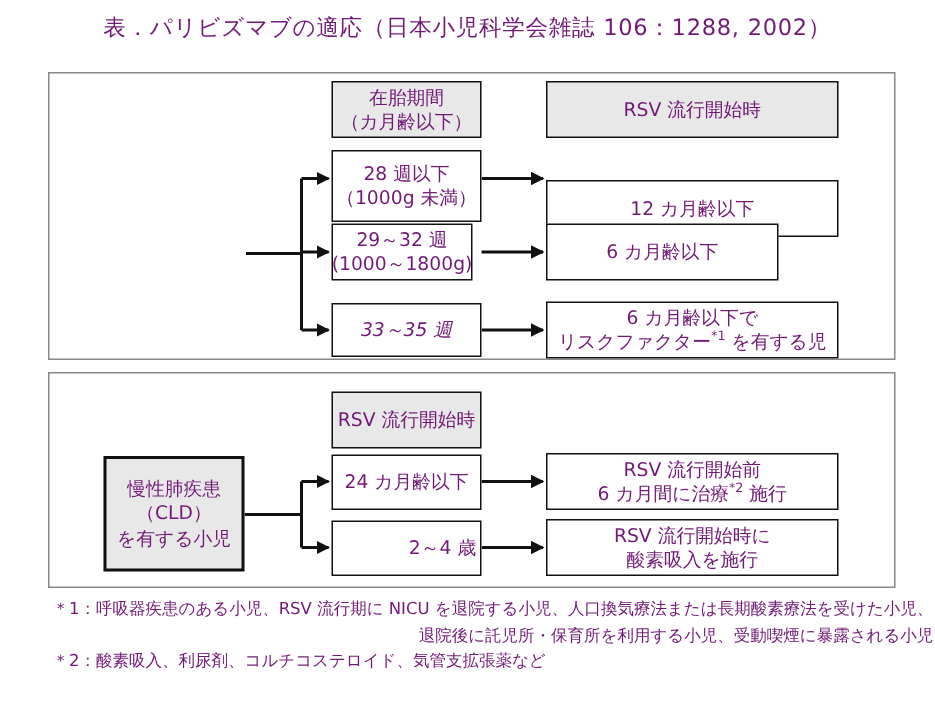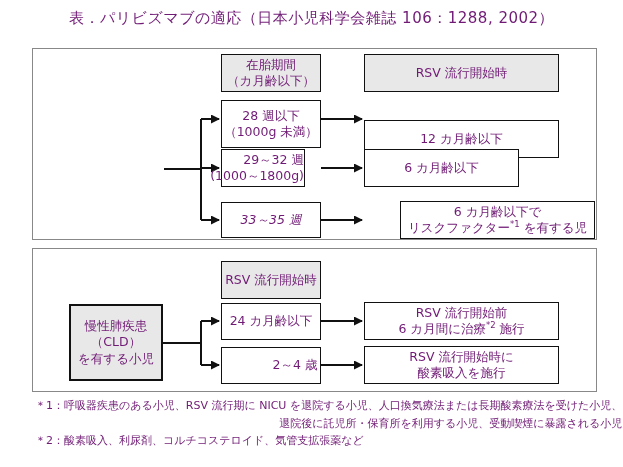--- a/index.html
+++ b/index.html
@@ -23,26 +23,26 @@
     text-align:center;font-size:12.5px;line-height:1.32;box-sizing:border-box;
     white-space:nowrap;
   }
   .bx.gray{background:#e8e8e8;}
   .bx.subject1{left:35px;top:82px;width:96px;height:76px;font-size:14px;border-width:2px;}
   .bx.subject2{left:36px;top:55px;width:94px;height:77px;font-size:12.5px;border-width:2px;}
   .bx sup{font-size:8.5px;line-height:0;vertical-align:super;}
   
   .p1-ch {left:188px;top:5px;  width:100px;height:38px;}
   .p1-c1 {left:188px;top:51px; width:100px;height:48px;}
-  .p1-c2 {left:188px;top:100px;width:84px;height:38px;align-items:flex-end;}
+  .p1-c2 {left:188px;top:100px;width:94px;height:38px;}
   .p1-c3 {left:188px;top:153px;width:100px;height:36px;font-style:italic;}
   .p1-rh {left:331px;top:5px;  width:195px;height:38px;}
   .p1-r1 {left:331px;top:51px; width:195px;height:38px;margin-top:20px;}
   .p1-r2 {left:331px;top:100px;width:155px;height:38px;}
-  .p1-r3 {left:331px;top:152px;width:195px;height:38px;margin-left:36px;}
+  .p1-r3 {left:331px;top:152px;width:195px;height:38px;}
   
   .p2-rh {left:188px;top:12px;width:100px;height:38px;}
   .p2-c1 {left:188px;top:54px;width:100px;height:37px;}
   .p2-c2 {left:188px;top:98px;width:100px;height:37px;padding-left:48px;}
   .p2-r1 {left:331px;top:53px;width:195px;height:38px;}
   .p2-r2 {left:331px;top:97px;width:195px;height:38px;}
   .connectors{position:absolute;left:0;top:0;pointer-events:none;}
   .footnotes{
     position:absolute;left:35px;top:397px;font-size:11px;line-height:17.5px;
     white-space:nowrap;

